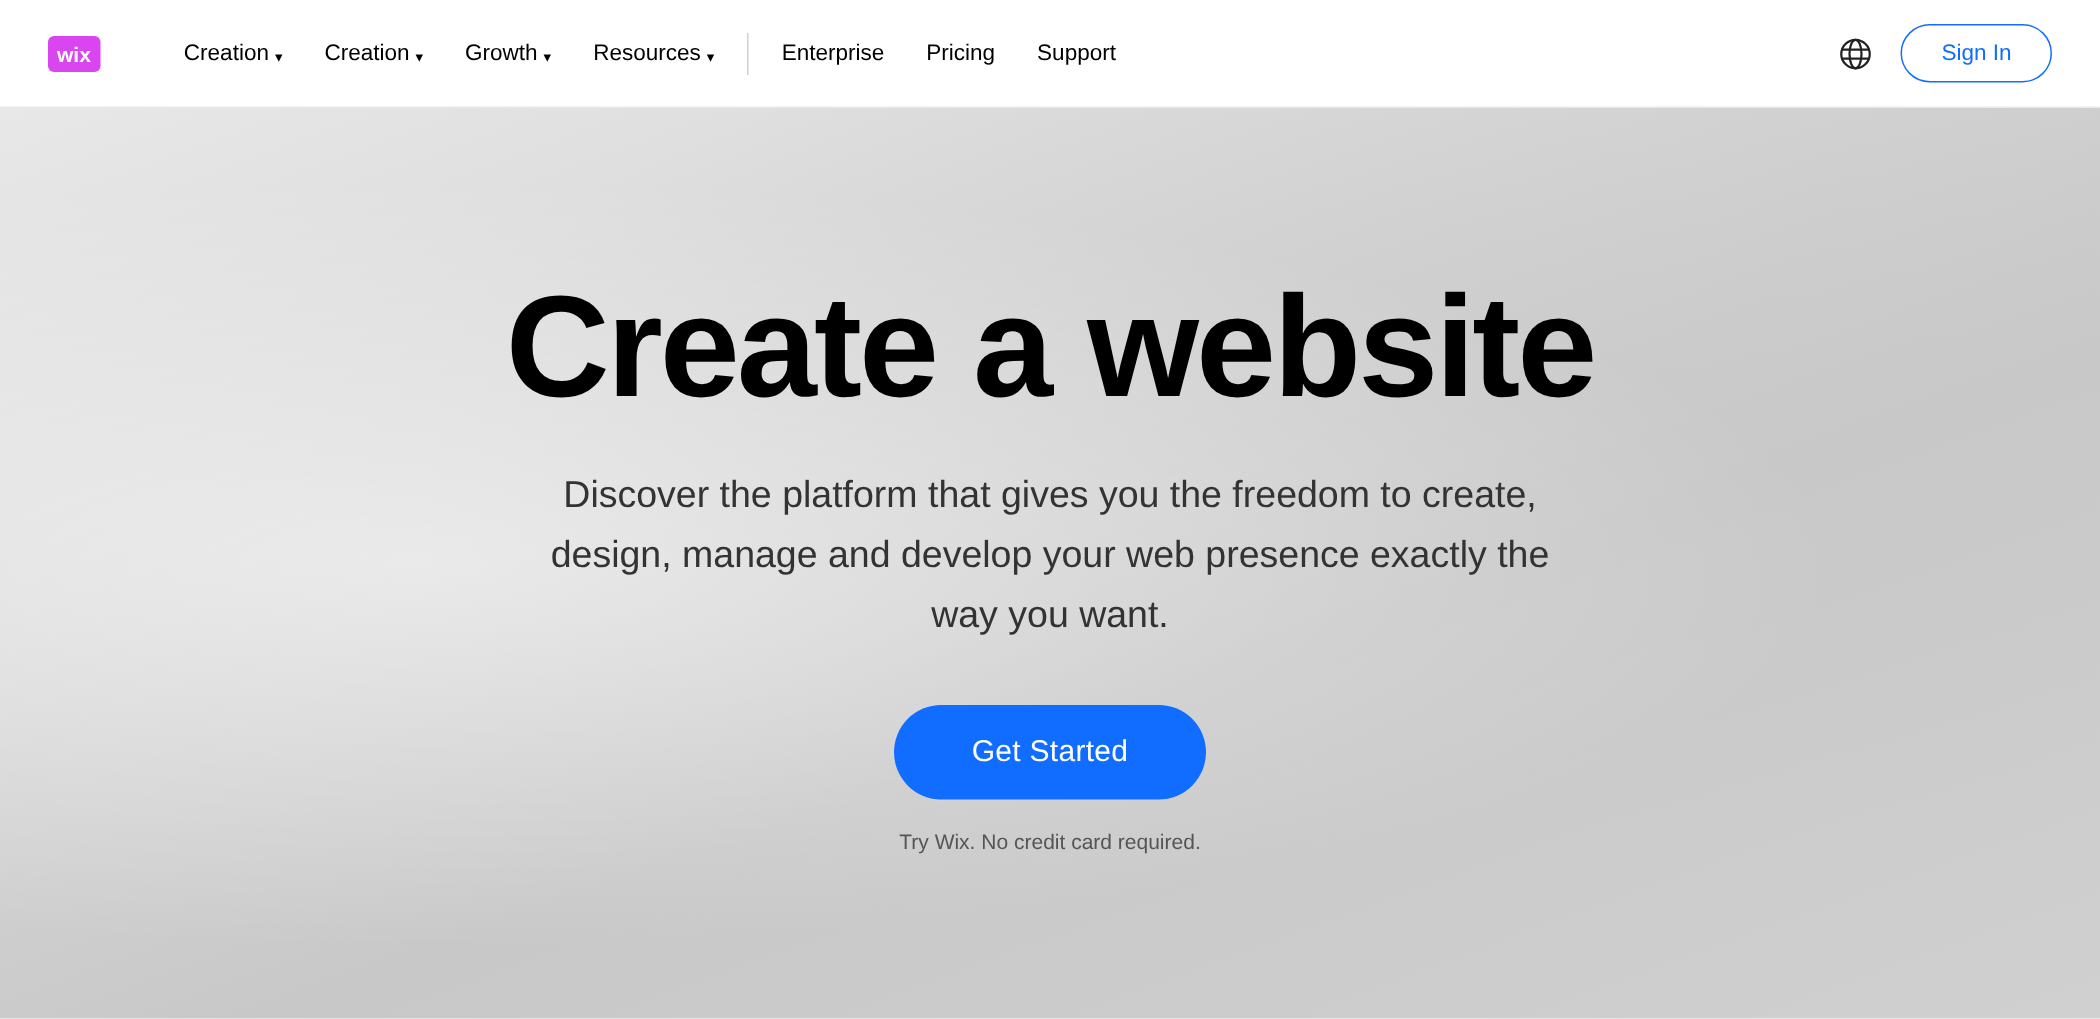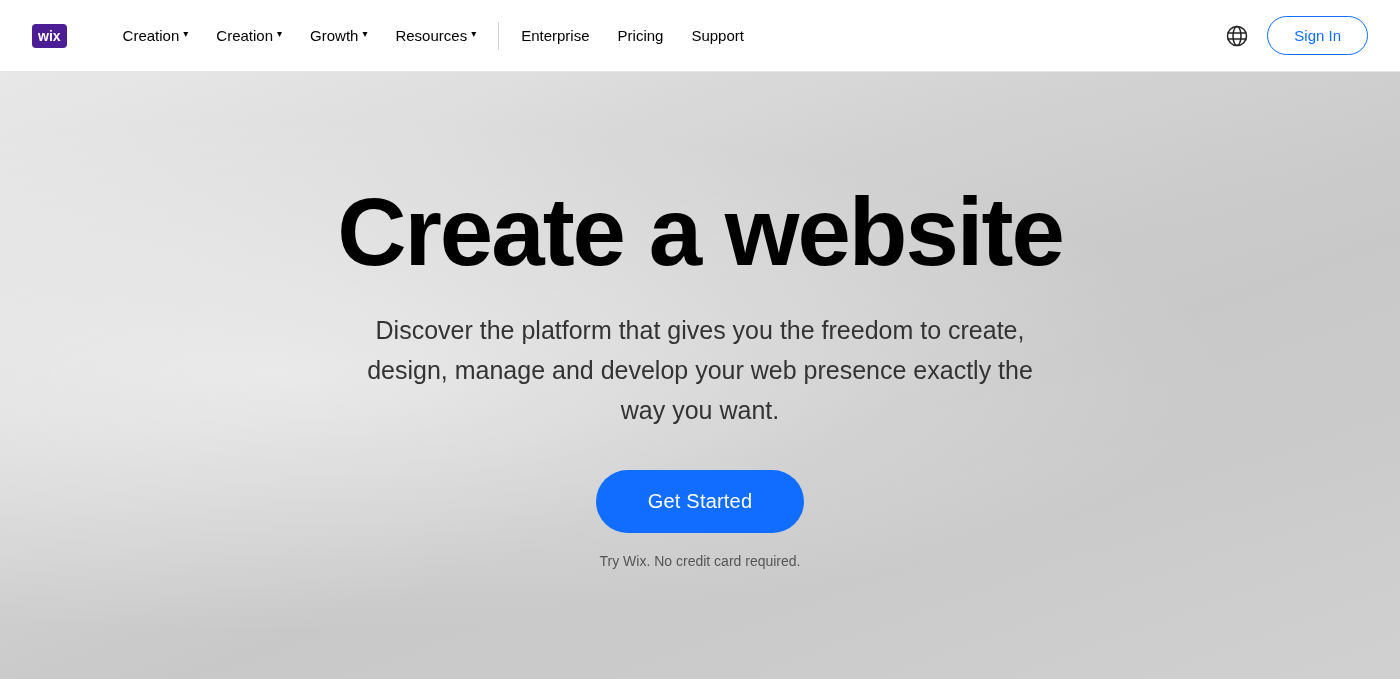--- a/index.html
+++ b/index.html
@@ -37,40 +37,40 @@
     .wix-logo {
       font-size: 28px;
       font-weight: 900;
       color: #000;
       letter-spacing: -1px;
       display: flex;
       align-items: center;
     }
 
     .wix-logo-box {
-      background: #4c1d95;
+      background: #d946ef;
       color: #fff;
       font-size: 14px;
       font-weight: 900;
       padding: 4px 6px;
       border-radius: 4px;
       margin-right: 2px;
       letter-spacing: 0;
     }
 
     .navbar-nav {
       display: flex;
       align-items: center;
       gap: 0px;
       flex: 1;
     }
 
     .nav-item {
       display: flex;
-      align-items: flex-start;
+      align-items: flex-end;
       gap: 4px;
       padding: 8px 14px;
       font-size: 15px;
       font-weight: 400;
       color: #000;
       cursor: pointer;
       white-space: nowrap;
       text-decoration: none;
     }
 

